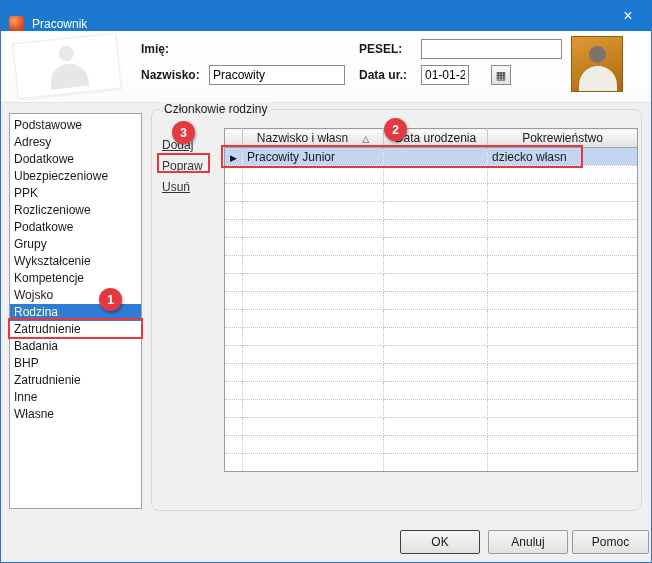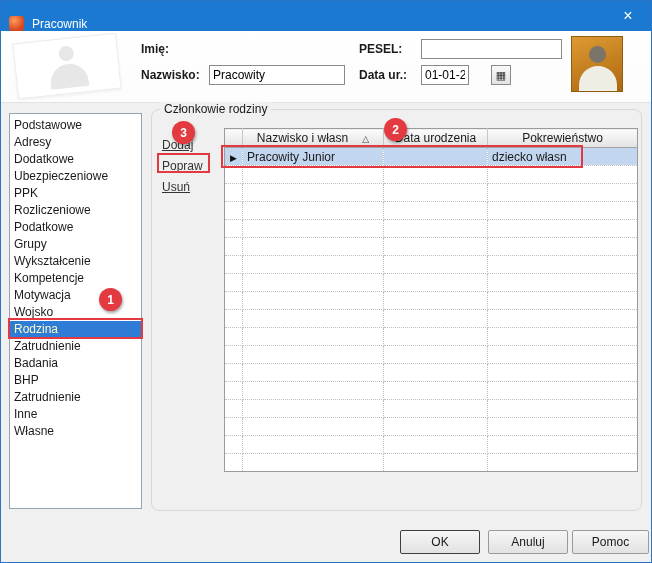--- a/index.html
+++ b/index.html
@@ -99,21 +99,20 @@
     <div class="side-item">Podstawowe</div>
     <div class="side-item">Adresy</div>
     <div class="side-item">Dodatkowe</div>
     <div class="side-item">Ubezpieczeniowe</div>
     <div class="side-item">PPK</div>
     <div class="side-item">Rozliczeniowe</div>
     <div class="side-item">Podatkowe</div>
     <div class="side-item">Grupy</div>
     <div class="side-item">Wykształcenie</div>
     <div class="side-item">Kompetencje</div>
-    <div class="side-item">Motywacja</div>
     <div class="side-item">Wojsko</div>
     <div class="side-item selected">Rodzina</div>
     <div class="side-item">Zatrudnienie</div>
     <div class="side-item">Badania</div>
     <div class="side-item">BHP</div>
     <div class="side-item">Zatrudnienie</div>
     <div class="side-item">Inne</div>
     <div class="side-item">Własne</div>
   </div>
 

